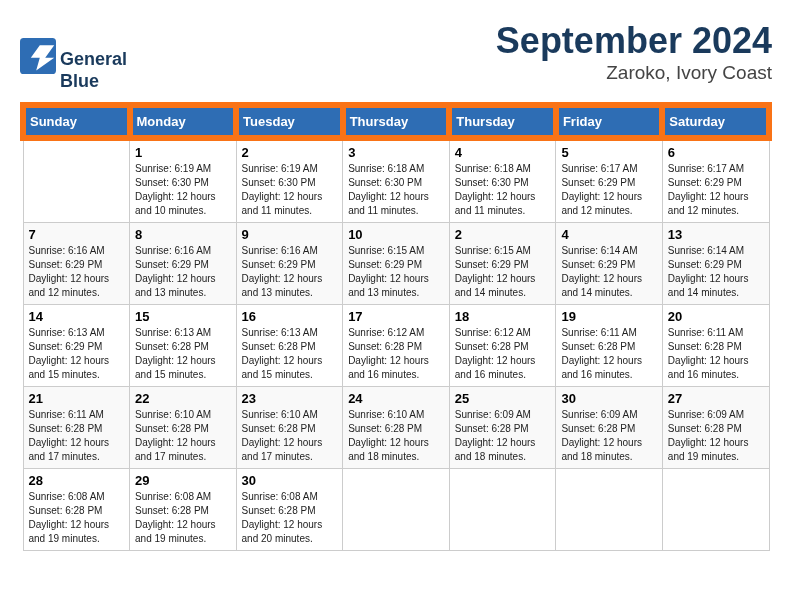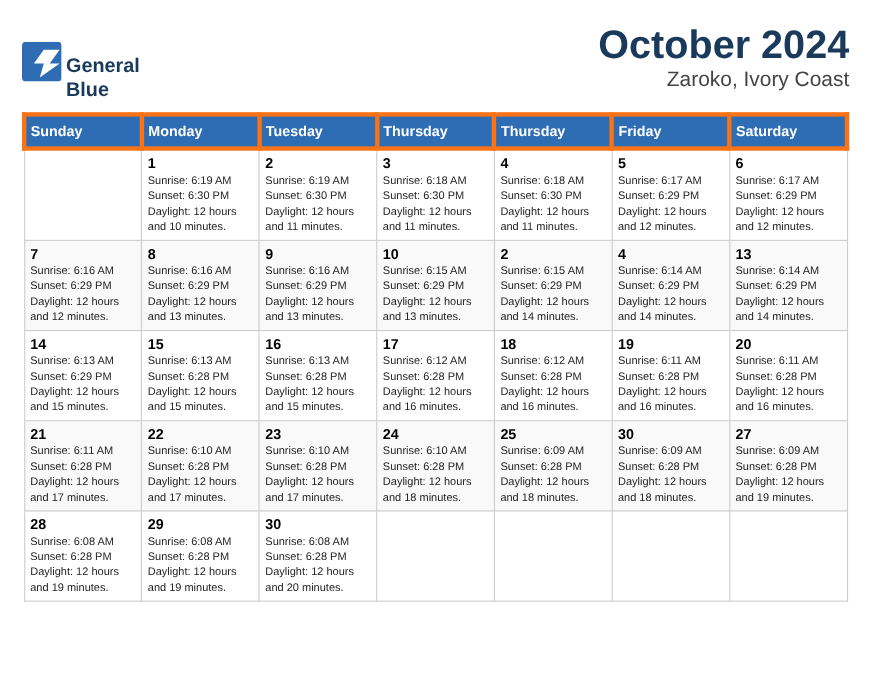--- a/index.html
+++ b/index.html
@@ -49,21 +49,21 @@
       border-collapse: collapse;
       font-size: 11px;
     }
     thead tr th {
       background-color: #2e6db4;
       color: #fff;
       padding: 6px 4px;
       text-align: left;
       font-size: 13px;
       font-weight: bold;
-      border: 4px solid #f97316;
+      border: 6px solid #f97316;
     }
     tbody tr td {
       border: 1px solid #ccc;
       vertical-align: top;
       padding: 4px 5px;
       width: 107px;
       min-height: 80px;
     }
     .day-number {
       font-size: 13px;
@@ -90,21 +90,21 @@
     <svg class="logo-icon" viewBox="0 0 40 40">
       <rect x="0" y="0" width="40" height="40" rx="4" fill="#2e6db4"></rect>
       <polygon points="22,8 38,8 28,22 38,22 18,36 22,22 12,22" fill="white"></polygon>
     </svg>
     <div class="logo-text">
       <div>General</div>
       <div>Blue</div>
     </div>
   </div>
   <div class="title-block">
-    <div class="month-title">October 2024</div>
+    <div class="month-title">September 2024</div>
     <div class="location">Zaroko, Ivory Coast</div>
   </div>
 </div>
 
 <table>
   <thead>
     <tr id="thead-row">
         <th>Sunday</th>
         <th>Monday</th>
         <th>Tuesday</th>

